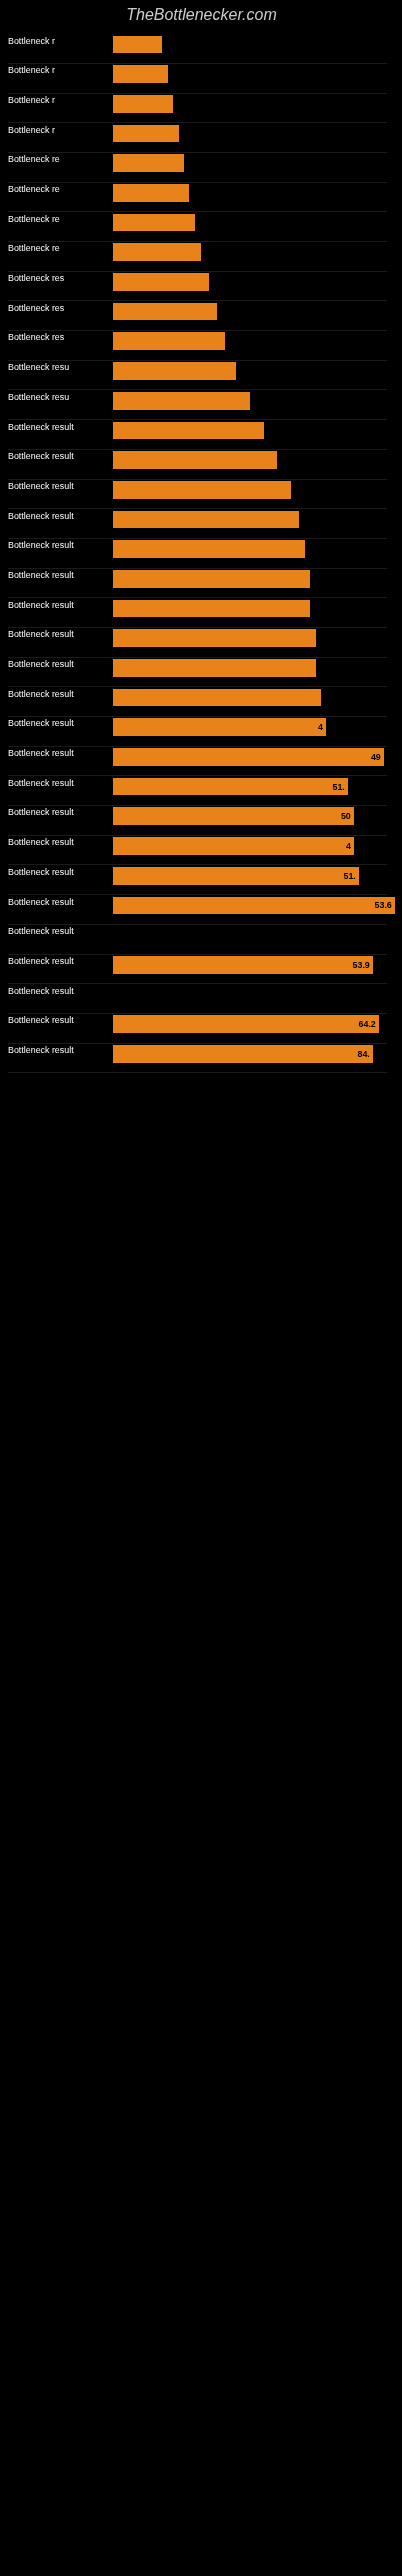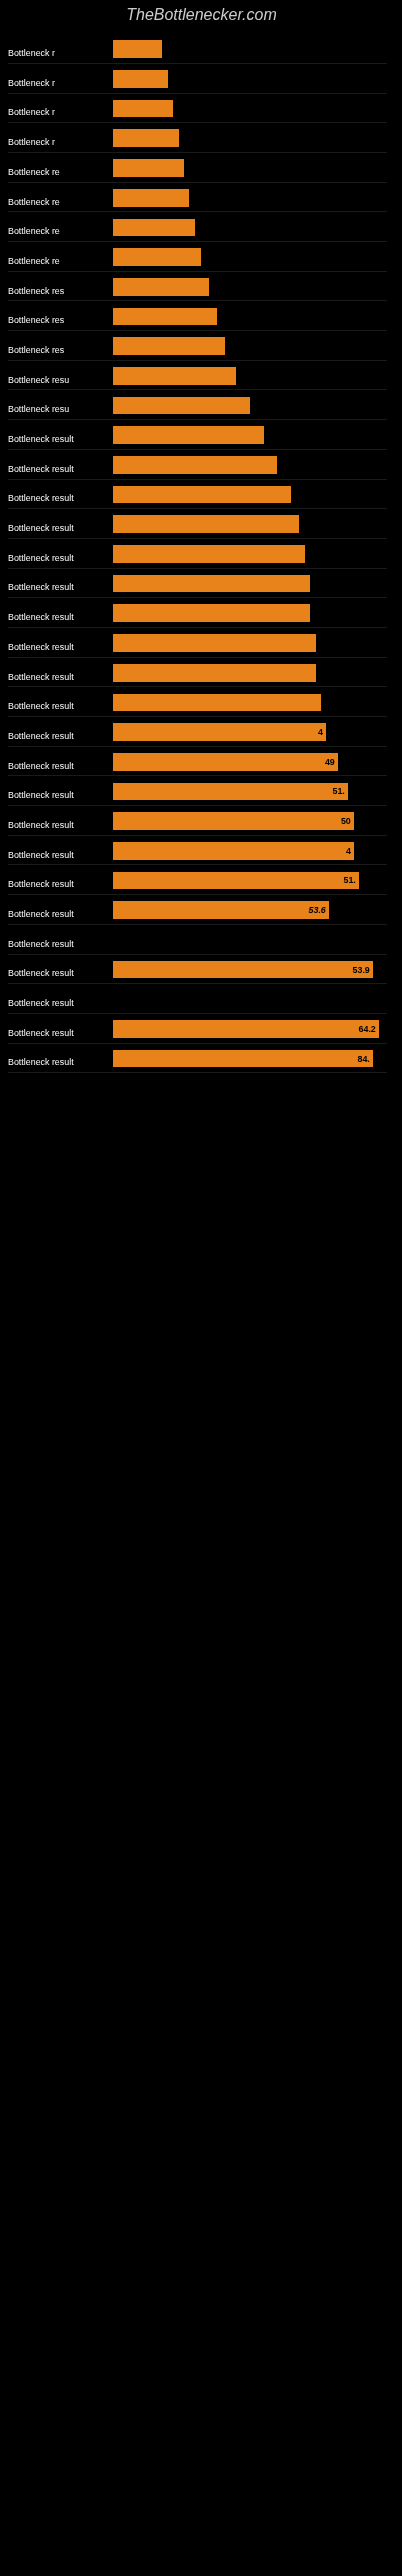--- a/index.html
+++ b/index.html
@@ -14,21 +14,21 @@
       padding: 6.4px 0 3.2px 0;
       font-size: 16px;
       color: #ccc;
       font-style: italic;
     }
     .chart-container {
       padding: 8px 16px 16px 8px;
     }
     .bar-row {
       display: flex;
-      align-items: flex-end;
+      align-items: flex-start;
       margin-bottom: 4.8px;
       min-height: 22.5px;
     }
     .bar-label {
       color: #fff;
       font-size: 8.9px;
       white-space: nowrap;
       min-width: 0;
       flex-shrink: 0;
     }
@@ -230,21 +230,21 @@
       <div class="bar-wrap">
         <div class="bar" style="width: 213px;">
           <span class="bar-value">4</span>
         </div>
       </div>
     </div>
     <div class="row-divider"></div>
     <div class="bar-row">
       <span class="bar-label" style="width: 105px;">Bottleneck result</span>
       <div class="bar-wrap">
-        <div class="bar" style="width: 225px;">
+        <div class="bar" style="width: 271px;">
           <span class="bar-value">49</span>
         </div>
       </div>
     </div>
     <div class="row-divider"></div>
     <div class="bar-row">
       <span class="bar-label" style="width: 105px;">Bottleneck result</span>
       <div class="bar-wrap">
         <div class="bar" style="width: 235px;">
           <span class="bar-value">51.</span>
@@ -275,21 +275,21 @@
       <div class="bar-wrap">
         <div class="bar" style="width: 246px;">
           <span class="bar-value">51.</span>
         </div>
       </div>
     </div>
     <div class="row-divider"></div>
     <div class="bar-row">
       <span class="bar-label" style="width: 105px;">Bottleneck result</span>
       <div class="bar-wrap">
-        <div class="bar" style="width: 216px; font-style: italic;">
+        <div class="bar" style="width: 282px;">
           <span class="bar-value">53.6</span>
         </div>
       </div>
     </div>
     <div class="row-divider"></div>
     <div class="bar-row">
       <span class="bar-label" style="width: 105px;">Bottleneck result</span>
     </div>
     <div class="row-divider"></div>
     <div class="bar-row">

